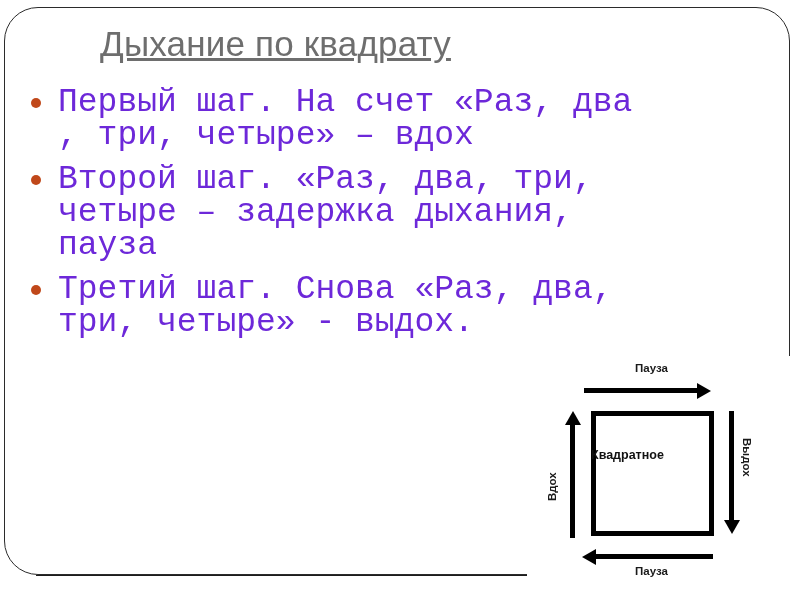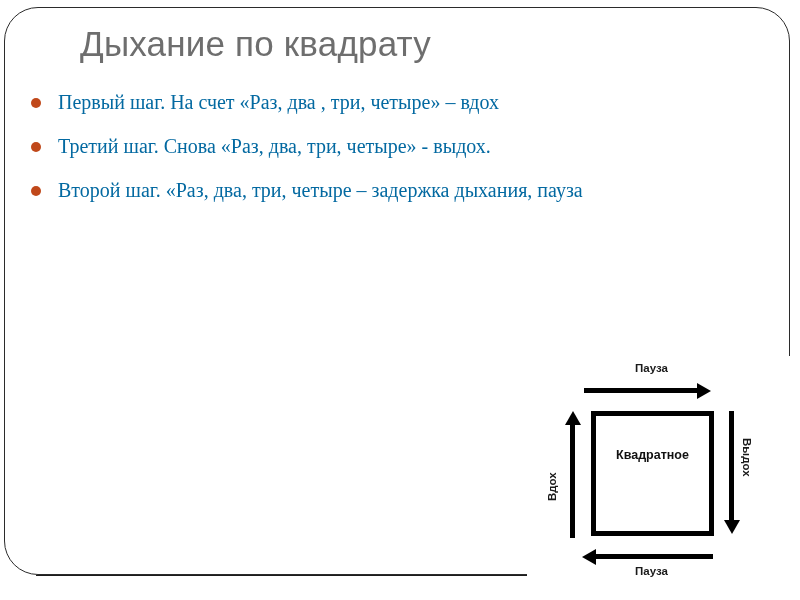--- a/index.html
+++ b/index.html
@@ -51,49 +51,50 @@
     left: 36px;
     top: 575px;
     width: 491px;
     height: 0;
     border-top: 1.6px solid #1d1d1d;
   }
 
   
   #title {
     position: absolute;
-    left: 80px;
+    left: 100px;
     top: 23px;
     width: 660px;
     font-family: "Liberation Sans", "DejaVu Sans", sans-serif;
     font-size: 35px;
     line-height: 42px;
     color: #6e6e6e;
     letter-spacing: 0.2px;
     white-space: nowrap;
+    text-decoration: underline;
   }
 
   
   #body-list {
     position: absolute;
     left: 26px;
     top: 86px;
     width: 600px;
     margin: 0;
     padding: 0;
     list-style: none;
   }
   .bullet-item {
     position: relative;
     padding-left: 32px;
     margin-bottom: 11px;
-    font-size: 20px;
+    font-size: 33px;
     line-height: 33px;
-    color: #0369a1;
-    font-family: Liberation Serif, serif;
+    color: #6d28d9;
+    font-family: Liberation Mono, monospace;
   }
   .bullet-item .dot {
     position: absolute;
     left: 5px;
     top: 12px;
     width: 10px;
     height: 10px;
     border-radius: 50%;
     background: #c0481a;
   }
@@ -116,21 +117,21 @@
     height: 125px;
     border: 5px solid #000000;
     box-sizing: border-box;
     background: #ffffff;
   }
   #sq-text {
     position: absolute;
     left: 57px;
     top: 86px;
     width: 123px;
-    text-align: center;
+    text-align: left;
     font-family: "Liberation Sans", "DejaVu Sans", sans-serif;
     font-size: 12.5px;
     font-weight: bold;
     color: #111111;
     line-height: 26px;
   }
   #sq-text span { display: block; }
 
   
   .shaft-h {
@@ -196,25 +197,25 @@
 
   <div id="title">Дыхание по квадрату</div>
 
   <ul id="body-list">
     <li class="bullet-item wide">
       <span class="dot"></span>
       <span>Первый шаг. На счет «Раз, два , три, четыре» – вдох</span>
     </li>
     <li class="bullet-item wide">
       <span class="dot"></span>
-      <span>Третий шаг. Снова «Раз, два, три, четыре» - выдох.</span>
+      <span>Второй шаг. «Раз, два, три, четыре – задержка дыхания, пауза</span>
     </li>
     <li class="bullet-item wide">
       <span class="dot"></span>
-      <span>Второй шаг. «Раз, два, три, четыре – задержка дыхания, пауза</span>
+      <span>Третий шаг. Снова «Раз, два, три, четыре» - выдох.</span>
     </li>
   </ul>
 
   <div id="diagram">
 
     <div id="sq-box"></div>
     <div id="sq-text">
       <span>Квадратное</span>
     </div>
 

